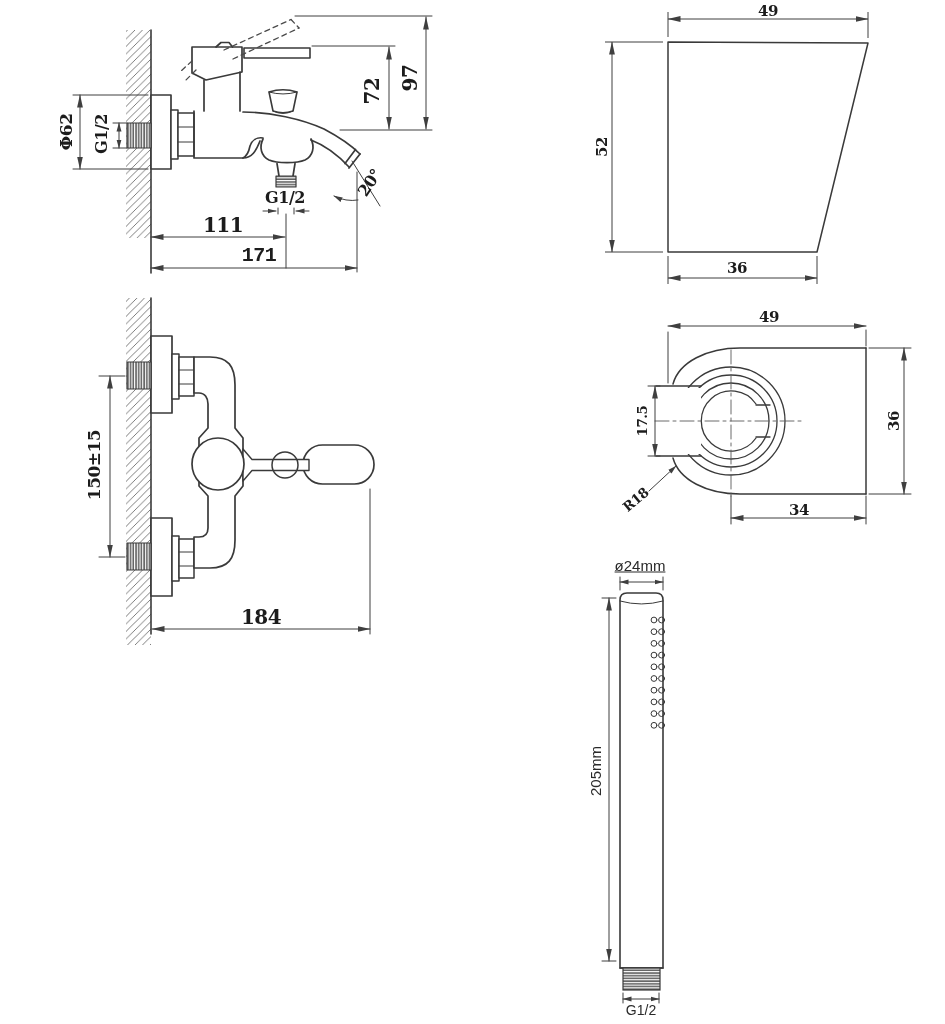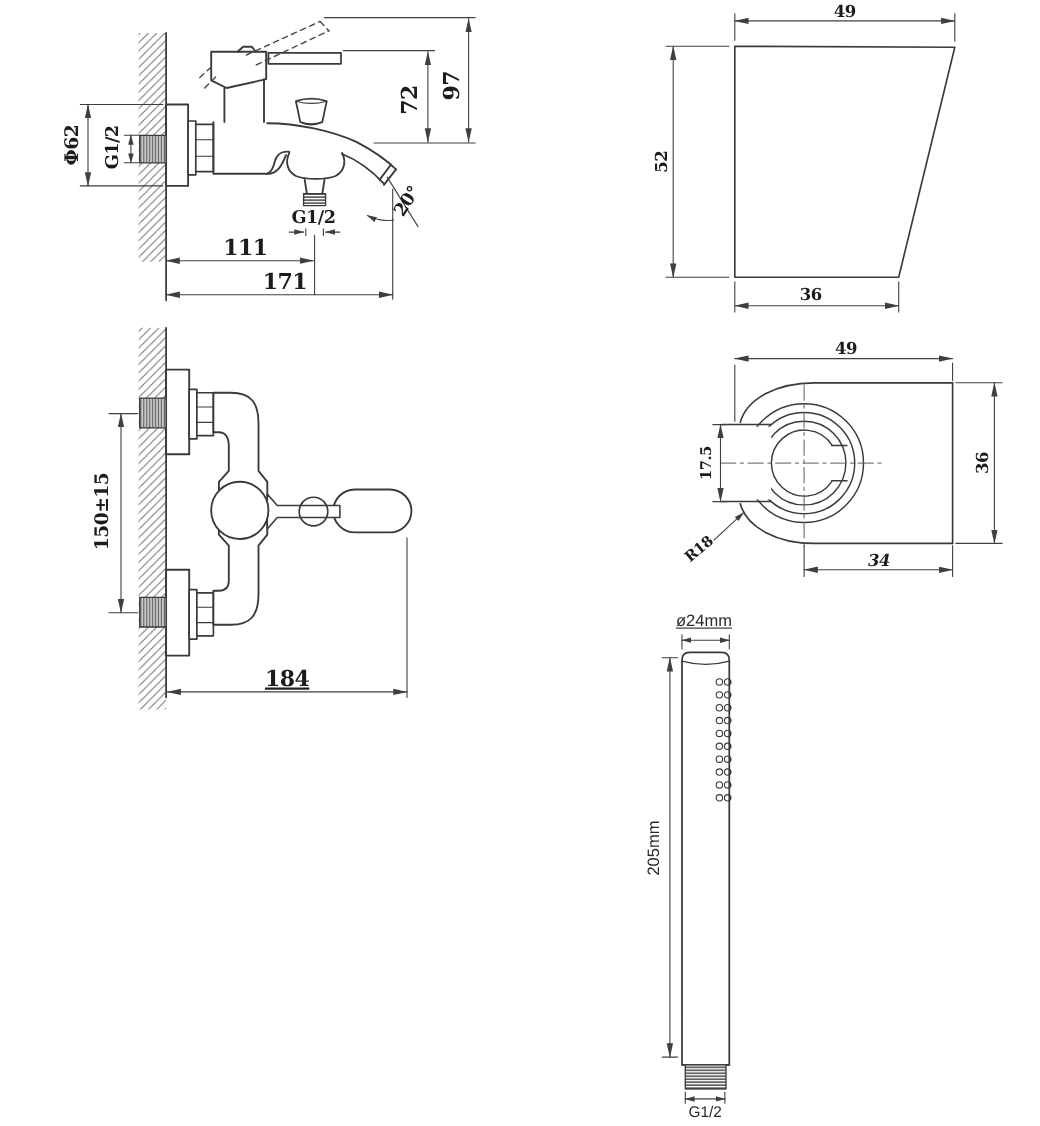--- a/index.html
+++ b/index.html
@@ -274,34 +274,34 @@
       <line x1="623" y1="999" x2="659" y2="999" marker-start="url(#ars)" marker-end="url(#ars)"></line>
     </g>
   </g>
 </svg>
 
 <div class="lbl r90 s17" style="left:66px;top:132px;">Φ62</div>
 <div class="lbl r90 s16" style="left:102px;top:134px;">G1/2</div>
 <div class="lbl r90 s20" style="left:372px;top:91px;">72</div>
 <div class="lbl r90 s20" style="left:410px;top:78px;">97</div>
 <div class="lbl s20" style="left:223px;top:225px;">111</div>
-<div class="lbl s20" style="left:259px;top:256px;">171</div>
+<div class="lbl s20" style="left:259px;top:256px;font-family:Liberation Mono, monospace;">171</div>
 <div class="lbl s16" style="left:285px;top:198px;">G1/2</div>
 <div class="lbl r57 s16" style="left:370px;top:183px;">20°</div>
 
 <div class="lbl s15" style="left:768px;top:11px;">49</div>
 <div class="lbl r90 s15" style="left:602px;top:147px;">52</div>
 <div class="lbl s15" style="left:737px;top:268px;">36</div>
 
 <div class="lbl s15" style="left:769px;top:317px;">49</div>
 <div class="lbl r90 s13" style="left:643px;top:421px;">17.5</div>
 <div class="lbl r40 s13" style="left:636px;top:500px;">R18</div>
-<div class="lbl s15" style="left:799px;top:510px;font-style:italic;">34</div>
+<div class="lbl s15" style="left:799px;top:510px;">34</div>
 <div class="lbl r90 s15" style="left:894px;top:421px;">36</div>
 
 <div class="lbl r90 s17" style="left:94px;top:465px;">150±15</div>
-<div class="lbl s20" style="left:261px;top:617px;text-decoration:underline;">184</div>
+<div class="lbl s20" style="left:261px;top:617px;">184</div>
 
 <div class="lbl sans s15" style="left:640px;top:565px;text-decoration:underline;">ø24mm</div>
 <div class="lbl r90 sans s15" style="left:595px;top:771px;">205mm</div>
 <div class="lbl sans s14" style="left:641px;top:1010px;">G1/2</div>
 
 </div>
 
 </body></html>

